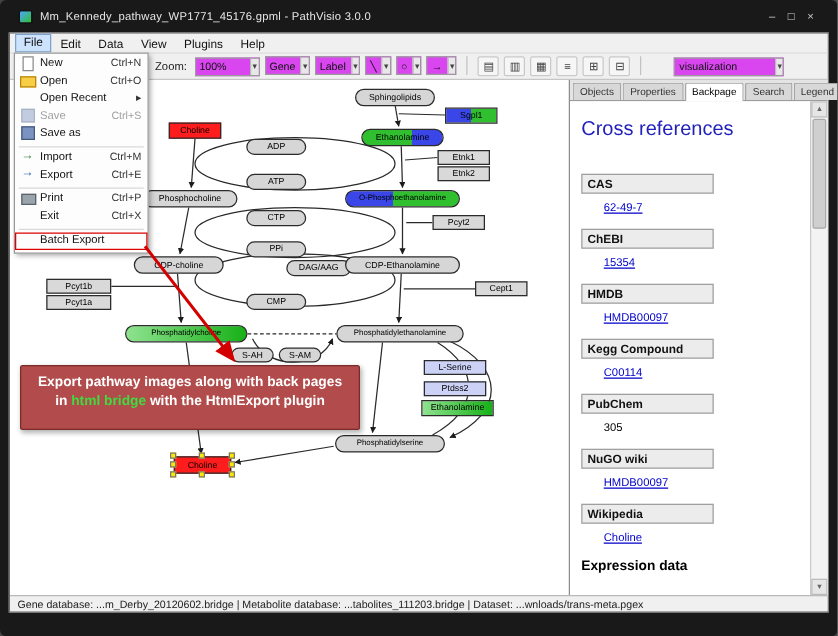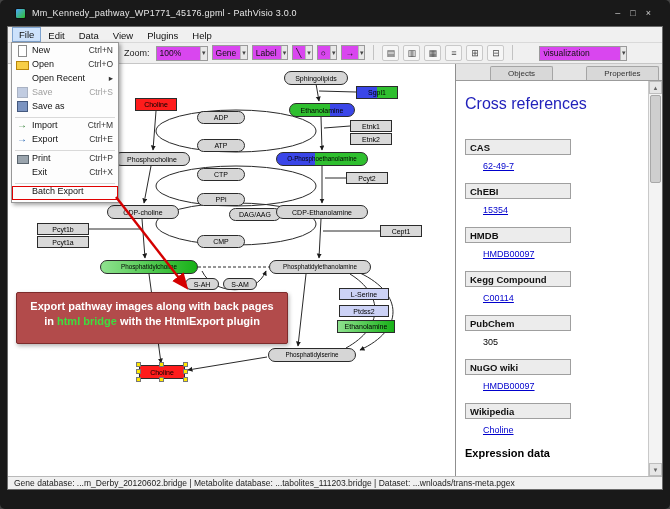--- a/index.html
+++ b/index.html
@@ -30,21 +30,21 @@
   .edges{position:absolute;left:0;top:0;}
   .node{position:absolute;border:1px solid #2b2b2b;display:flex;align-items:center;justify-content:center;font-size:7px;line-height:1;white-space:nowrap;color:#000;z-index:2;}
   .node.oval{border-radius:9px;}
   .handle{position:absolute;width:5px;height:5px;background:#ffe800;border:1px solid #777;z-index:3;}
   .h-nw{left:-4px;top:-4px}.h-n{left:calc(50% - 3px);top:-4px}.h-ne{right:-4px;top:-4px}
   .h-e{right:-4px;top:calc(50% - 3px)}.h-se{right:-4px;bottom:-4px}.h-s{left:calc(50% - 3px);bottom:-4px}
   .h-sw{left:-4px;bottom:-4px}.h-w{left:-4px;top:calc(50% - 3px)}
   
   .sidepanel{flex:1;display:flex;flex-direction:column;background:#f0f0f0;min-width:0;}
   .tabstrip{height:17px;display:flex;align-items:flex-end;background:#e4e4e4;border-bottom:1px solid #9b9b9b;padding:1px 2px 0 2px;gap:1px;}
-  .tab{font-size:8px;padding:2px 17px;background:#d8d8d8;border:1px solid #a5a5a5;border-bottom:none;border-radius:2px 2px 0 0;color:#333;margin-left:32px;}
+  .tab{font-size:8px;padding:2px 5px;background:#d8d8d8;border:1px solid #a5a5a5;border-bottom:none;border-radius:2px 2px 0 0;color:#333;}
   .tab.active{background:#fff;color:#000;position:relative;top:1px;padding-bottom:3px;}
   .bp-body{flex:1;position:relative;background:#fff;overflow:hidden;padding:10px 22px 6px 9px;}
   .bp-heading{color:#2222bb;font-weight:normal;font-size:16px;margin:4px 0 26px 0;}
   .bp-entry{margin-bottom:12px;}
   .bp-header{width:106px;height:16px;background:#ececec;border:1px solid #9f9f9f;font-size:9.5px;font-weight:bold;display:flex;align-items:center;padding-left:4px;color:#111;margin-bottom:6px;}
   .bp-value{font-size:9px;color:#000;display:block;margin-left:18px;}
   .bp-value.link{color:#0000cc;text-decoration:underline;}
   .bp-footer{font-weight:bold;font-size:11px;color:#000;margin-top:6px;}
   .scrollbar{position:absolute;right:0;top:0;bottom:0;width:14px;background:#f3f3f3;border-left:1px solid #c9c9c9;}
   .sb-arrow{position:absolute;left:0;width:13px;height:13px;background:#e6e6e6;border:1px solid #bdbdbd;font-size:6px;color:#666;display:flex;align-items:center;justify-content:center;}

